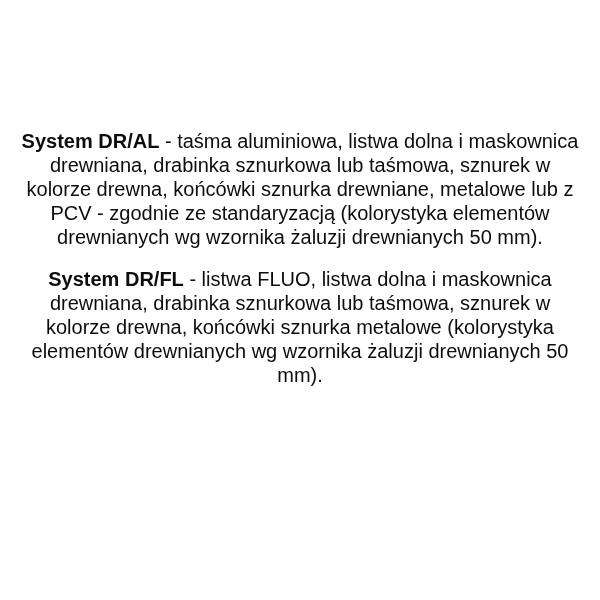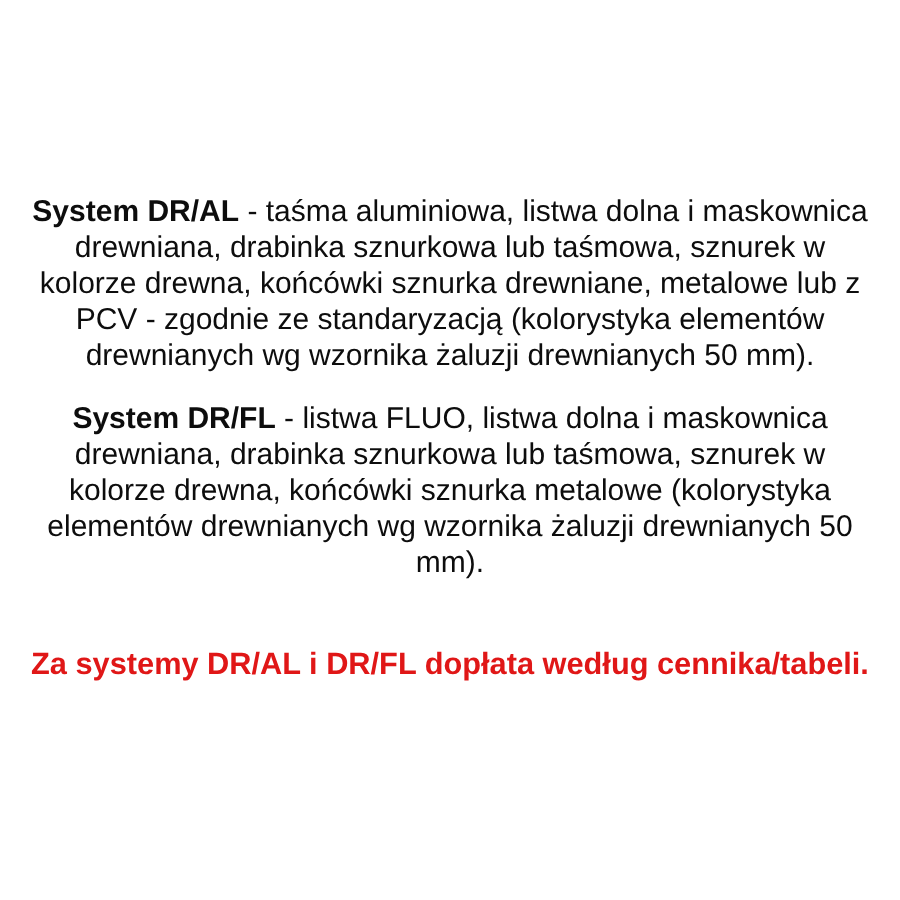--- a/index.html
+++ b/index.html
@@ -50,14 +50,13 @@
     <p class="para"><b class="lead">System DR/AL</b><span> - taśma aluminiowa, listwa dolna i maskownica
 drewniana, drabinka sznurkowa lub taśmowa, sznurek w
 kolorze drewna, końcówki sznurka drewniane, metalowe lub z
 PCV - zgodnie ze standaryzacją (kolorystyka elementów
 drewnianych wg wzornika żaluzji drewnianych 50 mm).</span></p>
     <p class="para"><b class="lead">System DR/FL</b><span> - listwa FLUO, listwa dolna i maskownica
 drewniana, drabinka sznurkowa lub taśmowa, sznurek w
 kolorze drewna, końcówki sznurka metalowe (kolorystyka
 elementów drewnianych wg wzornika żaluzji drewnianych 50
 mm).</span></p>
-    <p class="notice">Za systemy DR/AL i DR/FL dopłata według cennika/tabeli.</p>
   </div>
 
 </body></html>

